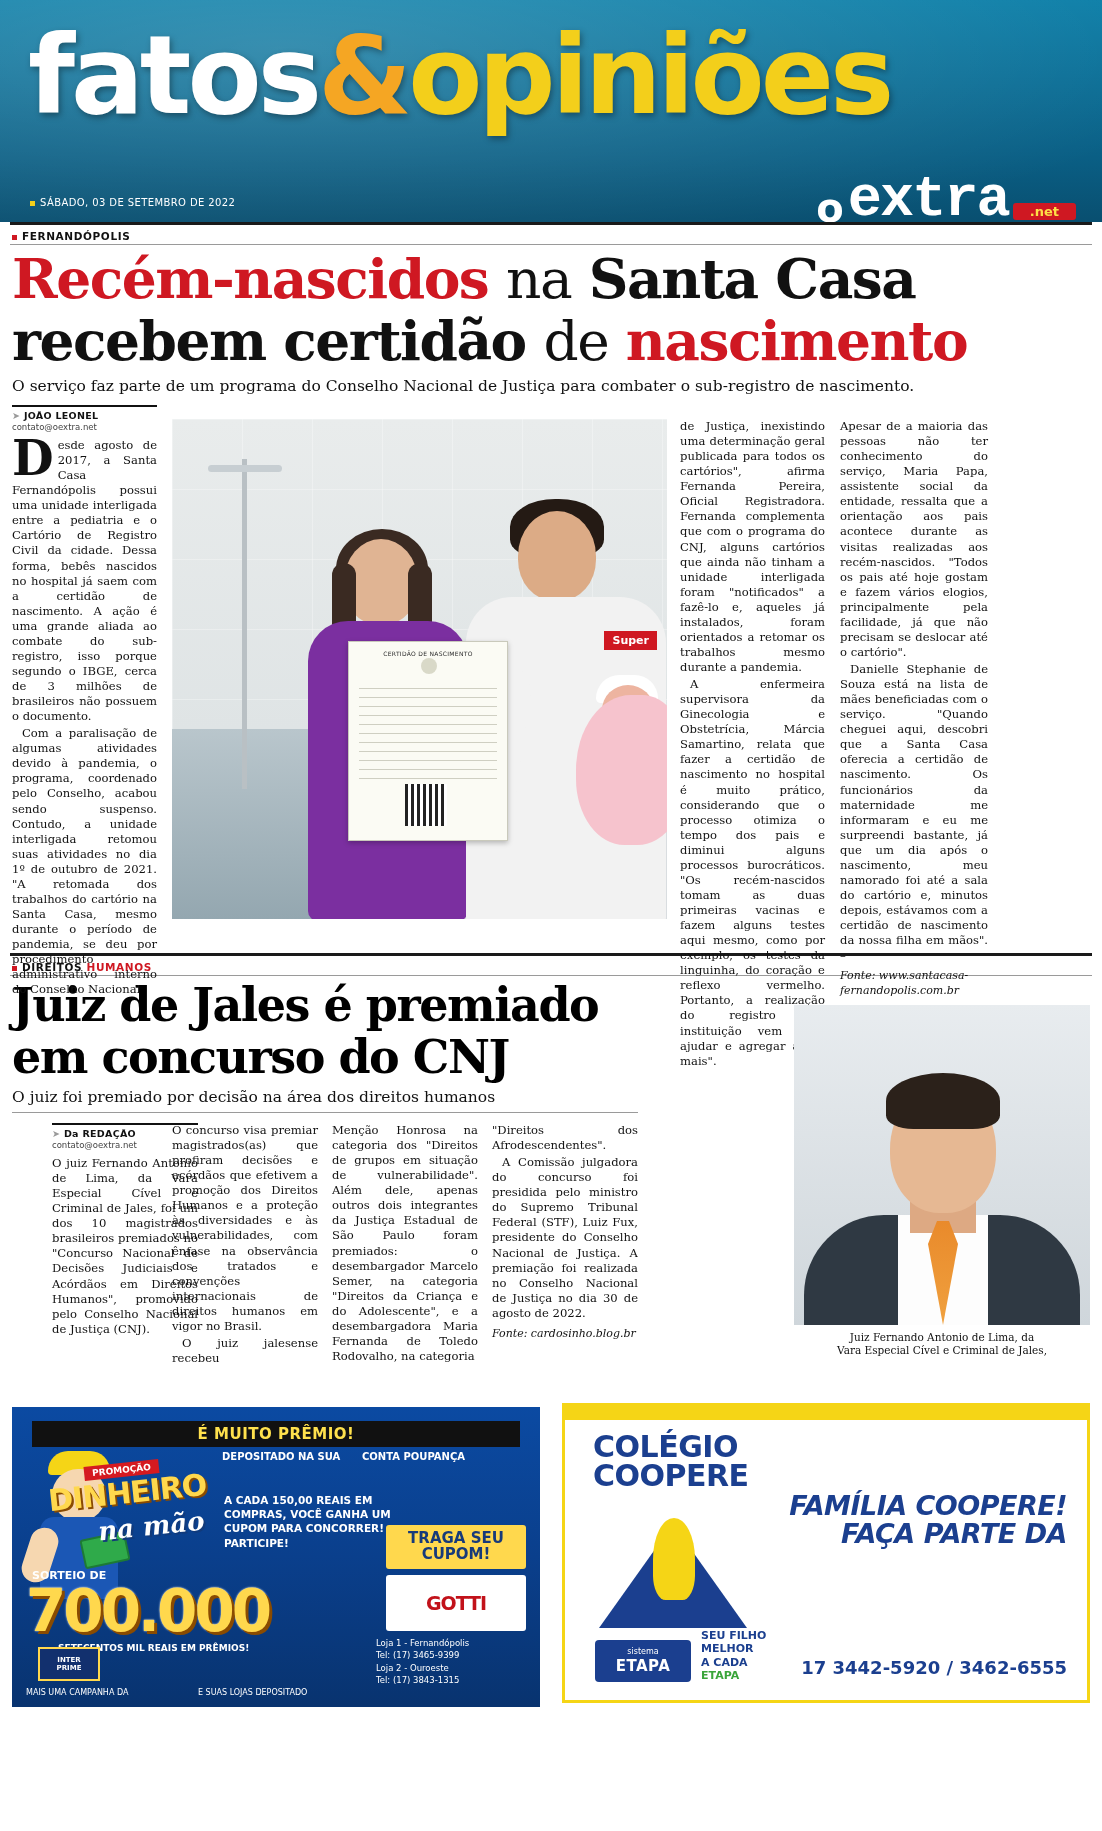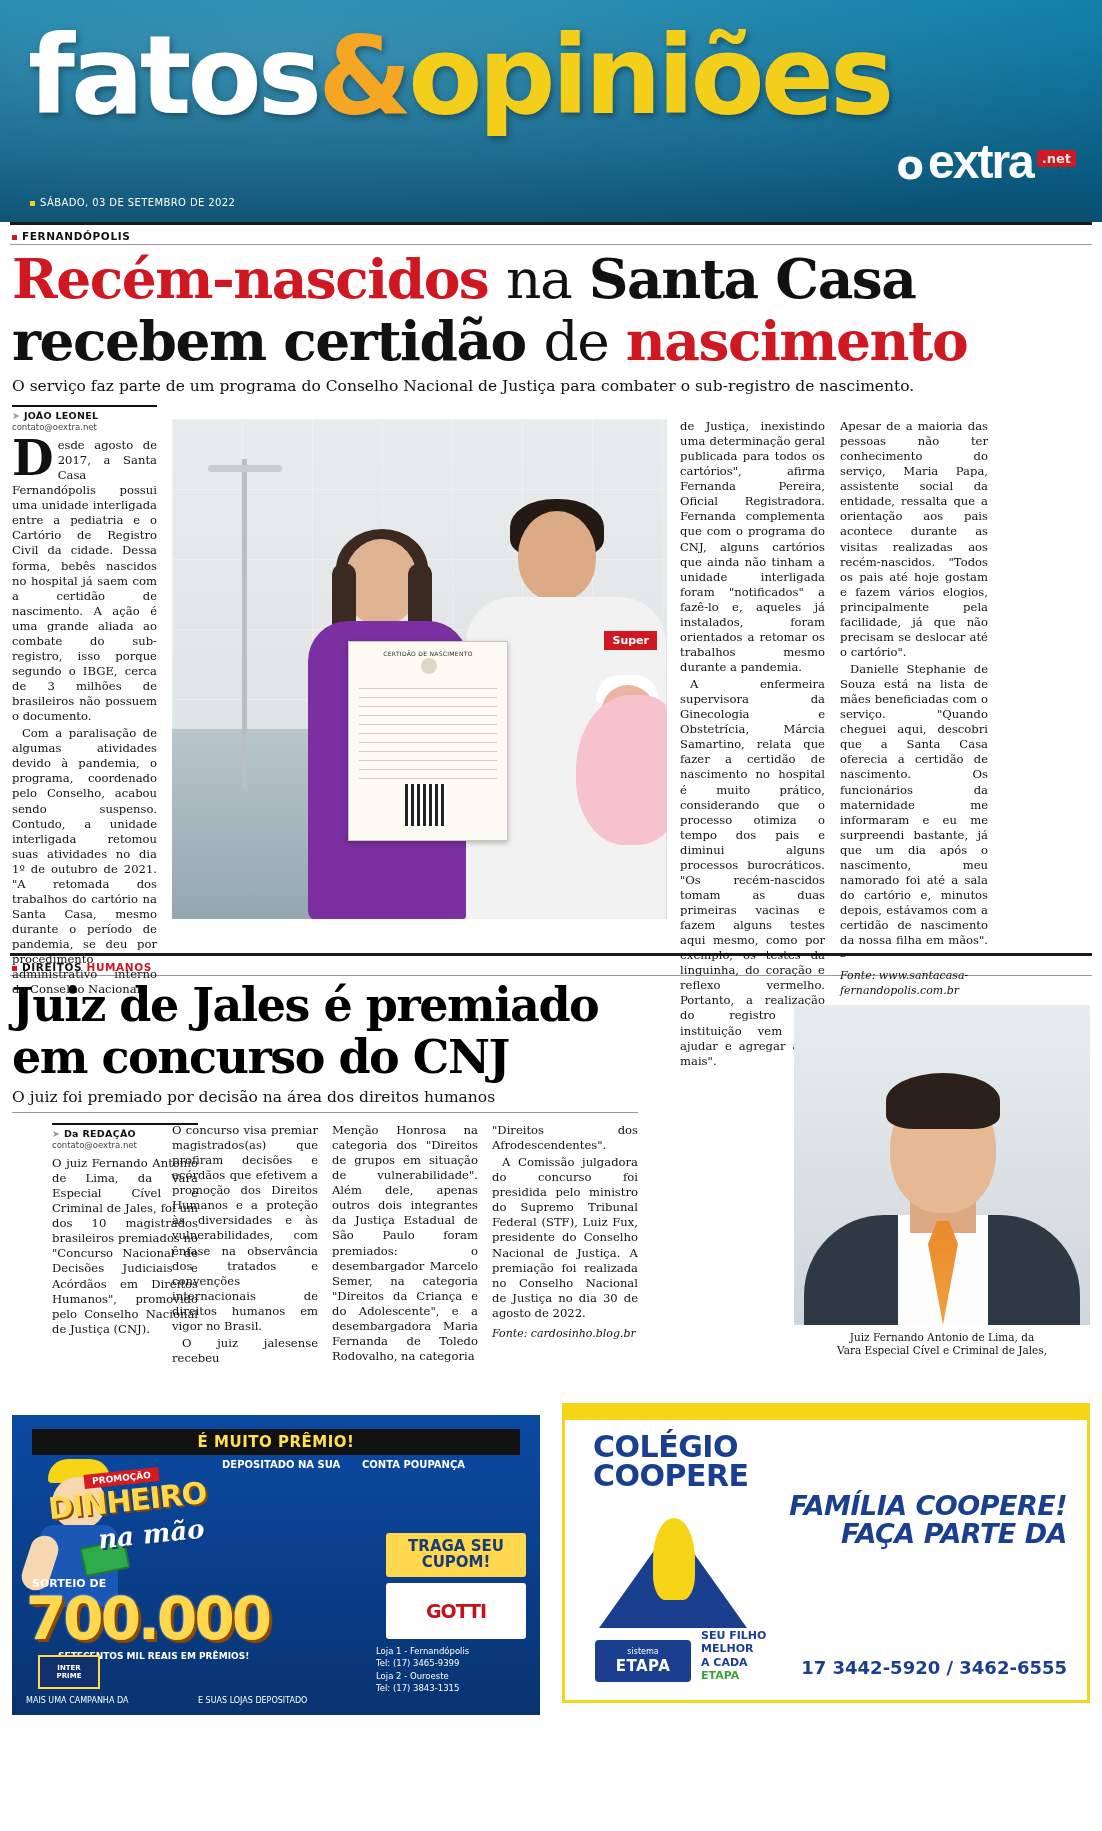--- a/index.html
+++ b/index.html
@@ -42,30 +42,31 @@
   .masthead-brand{
     position:absolute;
     right:26px; top:140px;
     display:flex; align-items:flex-end; gap:4px;
   }
   .brand-o{
     font-family:"DejaVu Sans", sans-serif;
     font-weight:bold; font-size:40px; color:#ffffff; line-height:0.9;
   }
   .brand-extra{
-    font-family:Liberation Sans, sans-serif;
-    font-weight:bold; font-size:48px; color:#ffffff; line-height:0.9;
+    font-family:Liberation Mono, monospace;
+    font-weight:bold; font-size:57px; color:#ffffff; line-height:0.9;
     letter-spacing:-2px;
+    margin-top:35px;
   }
   .brand-net{
-    background:#cf1822; color:#e5e5e5;
+    background:#cf1822; color:#fde047;
     font-family:"DejaVu Sans", sans-serif;
     font-size:13px; font-weight:bold;
-    padding:1px 5px; border-radius:3px;
-    margin-bottom:16px;
+    padding:1px 17px; border-radius:3px;
+    margin-bottom:6px;
   }
   .masthead-date{
     position:absolute;
     left:30px; bottom:14px;
     font-family:"DejaVu Sans", sans-serif;
     font-size:10px; color:#ffffff; letter-spacing:0.4px;
   }
   .masthead-date .sq{
     display:inline-block;width:5px;height:5px;background:#f3cf1b;margin-right:5px;vertical-align:middle;
   }
@@ -205,21 +206,21 @@
   .p2-head{ position:absolute; left:96px; bottom:112px; width:106px; height:128px; background:#e6b893; border-radius:50% 50% 46% 46%; }
   .p2-hair{ position:absolute; left:92px; bottom:196px; width:114px; height:56px; background:#2b211a; border-radius:50% 50% 24% 24%; }
 
   .a2-col1{ position:absolute; left:0; top:0; width:146px;margin-left:40px; }
   .a2-col2{ position:absolute; left:160px; top:0; width:146px; }
   .a2-col3{ position:absolute; left:320px; top:0; width:146px; }
   .a2-col4{ position:absolute; left:480px; top:0; width:146px; }
 
   
   .ads{ position:relative; margin:12px 12px 0 12px; height:300px; }
-  .ad-left{ position:absolute; left:0; top:12px; width:528px; height:300px; overflow:hidden;
+  .ad-left{ position:absolute; left:0; top:4px; width:528px; height:300px; overflow:hidden;
             background:linear-gradient(180deg,#0b4aa2 0%, #0a3f8c 50%, #08336f 100%); }
   .ad-right{ position:absolute; right:0; top:0; width:528px; height:300px; overflow:hidden;
             background:#ffffff; border:3px solid #f5d516; }
 
   .adl-banner{ position:absolute; left:20px; top:14px; right:20px; height:26px;
      background:#111; color:#ffe14d; font-family:"DejaVu Sans", sans-serif; font-weight:bold;
      font-size:15px; display:flex; align-items:center; justify-content:center; letter-spacing:.5px; }
   .adl-sub{ position:absolute; left:210px; top:44px; font-family:"DejaVu Sans", sans-serif; font-size:10px; color:#fff; font-weight:bold;}
   .adl-sub2{ position:absolute; left:350px; top:44px; font-family:"DejaVu Sans", sans-serif; font-size:10px; color:#fff; font-weight:bold;}
   .adl-promo{ position:absolute; left:72px; top:56px; background:#d51a20; color:#fff; font-family:"DejaVu Sans", sans-serif;
@@ -460,20 +461,21 @@
       <div class="am-money"></div>
     </div>
 
     <div class="adl-promo">PROMOÇÃO</div>
     <div class="adl-dinheiro">DINHEIRO</div>
     <div class="adl-namao">na mão</div>
     <div class="adl-sorteio">SORTEIO DE</div>
     <div class="adl-700">700.000</div>
     <div class="adl-sete">SETECENTOS MIL REAIS EM PRÊMIOS!</div>
 
+    <div class="adl-rules">A CADA 150,00 REAIS EM COMPRAS, VOCÊ GANHA UM CUPOM PARA CONCORRER! PARTICIPE!</div>
     <div class="adl-cupom">TRAGA SEU CUPOM!</div>
     <div class="adl-logo">
       <span class="adl-logo-txt">GOTTI</span>
     </div>
     <div class="adl-store1">
       <div>Loja 1 - Fernandópolis</div>
       <div>Tel: (17) 3465-9399</div>
       <div>Loja 2 - Ouroeste</div>
       <div>Tel: (17) 3843-1315</div>
     </div>

